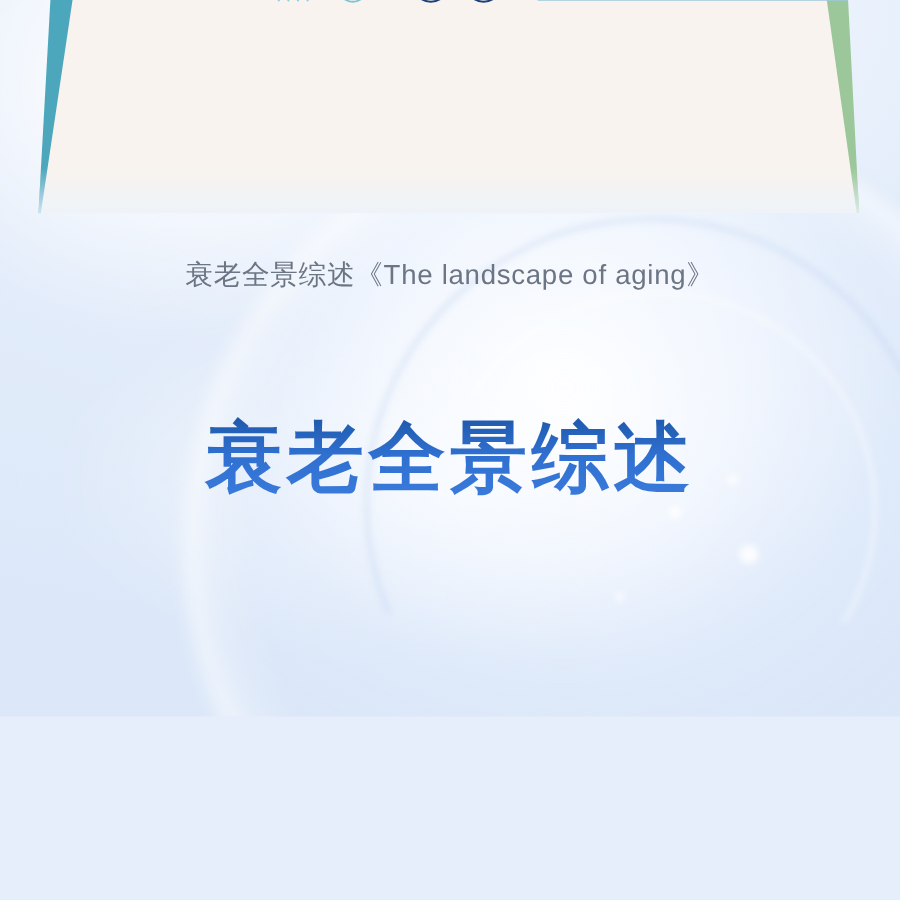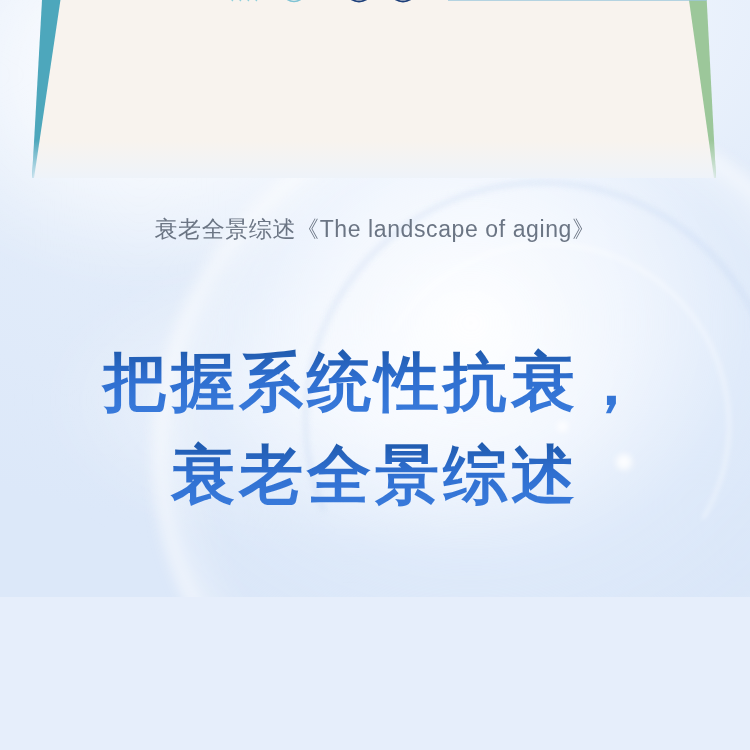--- a/index.html
+++ b/index.html
@@ -177,17 +177,16 @@
         </svg>
       </div>
 
       <div class="card-fade"></div>
     </div>
   </div>
 
   <div class="subtitle">衰老全景综述《The  landscape of aging》</div>
 
   <div class="headline">
-    <div class="hl-line">把握系统性抗衰，</div>
     <div class="hl-line">衰老全景综述</div>
   </div>
 
 </div>
 
 </body></html>

